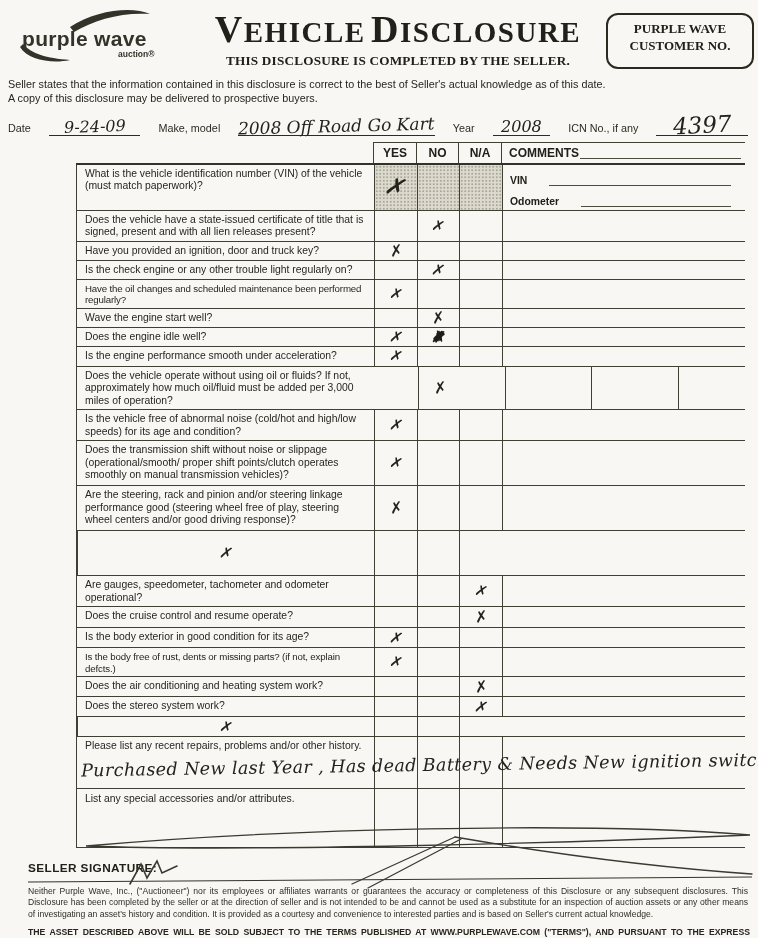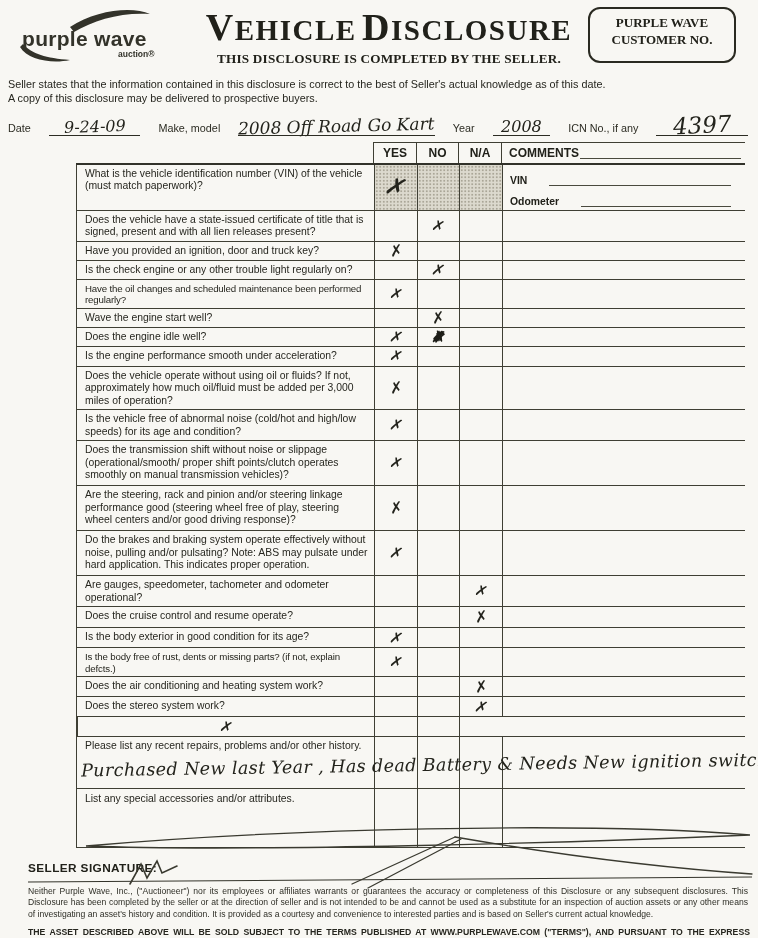--- a/index.html
+++ b/index.html
@@ -1,20 +1,20 @@
 <!DOCTYPE html>
 <html><head>
 <meta charset="utf-8">
 <style>
   html,body{margin:0;padding:0}
   body{width:758px;height:938px;background:#f8f7f3;font-family:"Liberation Sans",sans-serif;color:#2c2c23;overflow:hidden}
   .page{position:relative;width:758px;height:938px;box-sizing:border-box;padding-top:5px}
 
   
-  .hdr{display:flex;align-items:flex-start;padding:0 22px 0 8px}
+  .hdr{display:flex;align-items:flex-end;padding:0 4px 0 8px}
   .logo-wrap{width:182px;flex:0 0 auto}
   .logo-word{font-family:"Liberation Sans",sans-serif;font-weight:bold;fill:#33332a;font-size:21px;letter-spacing:.3px}
   .logo-sub{font-family:"Liberation Sans",sans-serif;font-weight:bold;fill:#33332a;font-size:8.5px}
   .title-block{flex:1 1 auto;text-align:center;margin-top:3px}
   .title{font-family:"Liberation Serif",serif;font-weight:bold;color:#21211a;letter-spacing:1.5px;line-height:1;white-space:nowrap}
   .title .cap{font-size:38px}
   .title .rest{font-size:29px}
   .subtitle{font-family:"Liberation Serif",serif;font-weight:bold;font-size:13.2px;color:#21211a;margin-top:5px;letter-spacing:.2px}
   .cust-box{flex:0 0 auto;width:148px;height:56px;border:2.5px solid #2a2a21;border-radius:12px;text-align:center;
             font-family:"Liberation Serif",serif;font-weight:bold;font-size:13px;line-height:1.3;padding-top:6px;box-sizing:border-box;color:#21211a;margin-top:2px}
@@ -202,21 +202,21 @@
         </div>
         <div class="t-row" style="min-height: 19px;">
           <div class="cell q">Is the engine performance smooth under acceleration?</div>
           <div class="cell mark-cell">
             <span class="xmark">✗</span>
           </div>
           <div class="cell mark-cell"></div>
           <div class="cell mark-cell"></div>
           <div class="cell c-comments"></div>
         </div>
-        <div class="t-row" style="min-height: 32px;">
+        <div class="t-row" style="min-height: 32px; gap: 44px;">
           <div class="cell q">Does the vehicle operate without using oil or fluids?  If not, approximately how much oil/fluid must be added per 3,000 miles of operation?</div>
           <div class="cell mark-cell">
             <span class="xmark">✗</span>
           </div>
           <div class="cell mark-cell"></div>
           <div class="cell mark-cell"></div>
           <div class="cell c-comments"></div>
         </div>
         <div class="t-row" style="min-height: 30px;">
           <div class="cell q">Is the vehicle free of abnormal noise (cold/hot and high/low speeds) for its age and condition?</div>
@@ -239,21 +239,20 @@
         <div class="t-row" style="min-height: 44px;">
           <div class="cell q">Are the steering, rack and pinion and/or steering linkage performance good (steering wheel free of play, steering wheel centers and/or good driving response)?</div>
           <div class="cell mark-cell">
             <span class="xmark">✗</span>
           </div>
           <div class="cell mark-cell"></div>
           <div class="cell mark-cell"></div>
           <div class="cell c-comments"></div>
         </div>
         <div class="t-row" style="min-height: 44px;">
-          <div class="cell q">Do the brakes and braking system operate effectively without noise, pulling and/or pulsating? Note: ABS may pulsate under hard application.  This indicates proper operation.</div>
           <div class="cell mark-cell">
             <span class="xmark">✗</span>
           </div>
           <div class="cell mark-cell"></div>
           <div class="cell mark-cell"></div>
           <div class="cell c-comments"></div>
         </div>
         <div class="t-row" style="min-height: 18px;">
           <div class="cell q">Are gauges, speedometer, tachometer and odometer operational?</div>
           <div class="cell mark-cell"></div>

